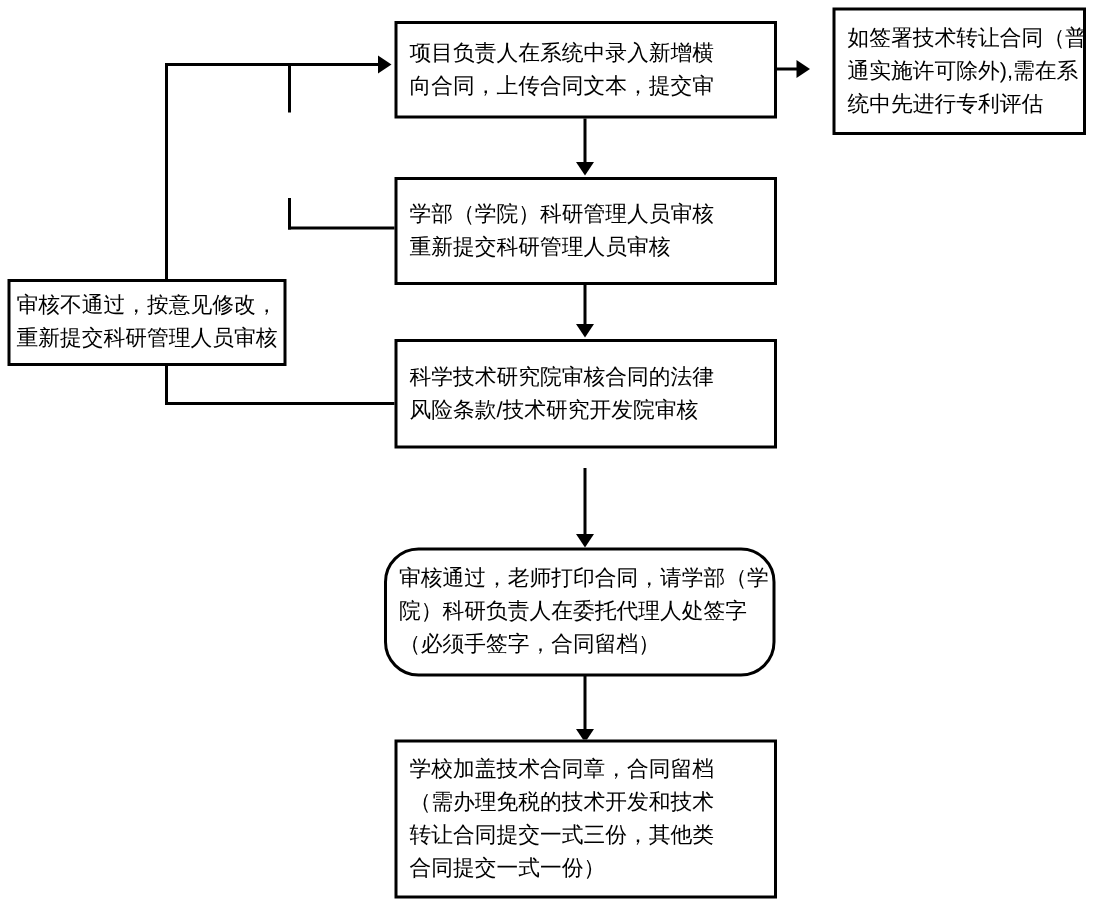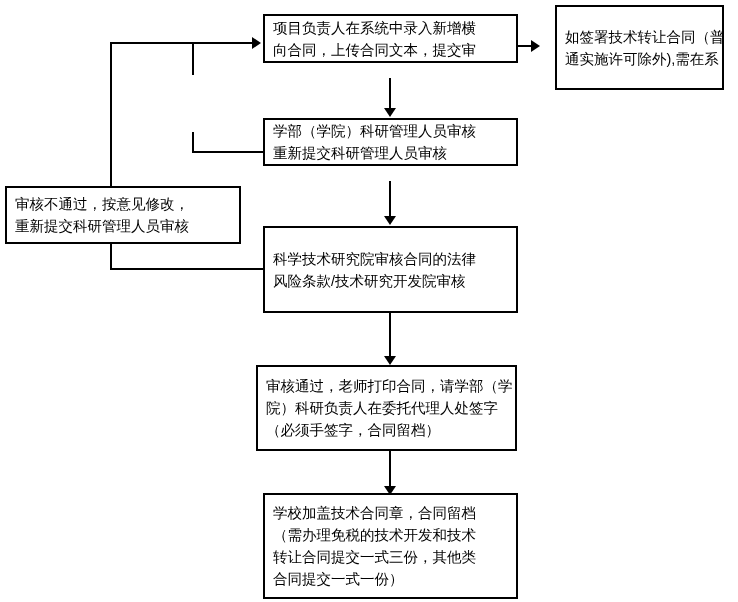--- a/index.html
+++ b/index.html
@@ -89,47 +89,48 @@
 
   <div class="vline" style="left:389px; top:181px; height:38px;"></div>
   <div class="arrow-down" style="left:384px; top:216px;"></div>
 
   <div class="vline" style="left:389px; top:312px; height:48px;"></div>
   <div class="arrow-down" style="left:384px; top:356px;"></div>
 
   <div class="vline" style="left:389px; top:450px; height:40px;"></div>
   <div class="arrow-down" style="left:384px; top:486px;"></div>
 
-  <div class="node center" style="left:263px; top:14px; width:255px; height:49px;">
+  <div class="node center" style="left:263px; top:14px; width:255px; height:65px;">
     <div class="line">项目负责人在系统中录入新增横</div>
     <div class="line">向合同，上传合同文本，提交审</div>
   </div>
 
   <div class="node" style="left:540px; top:5px; width:169px; height:85px;margin-left:15px;">
     <div class="line">如签署技术转让合同（普</div>
     <div class="line">通实施许可除外),需在系</div>
+    <div class="line">统中先进行专利评估</div>
   </div>
 
 
-  <div class="node center" style="left:263px; top:118px; width:255px; height:48px;">
+  <div class="node center" style="left:263px; top:118px; width:255px; height:72px;">
     <div class="line">学部（学院）科研管理人员审核</div>
     <div class="line">重新提交科研管理人员审核</div>
   </div>
 
-  <div class="node" style="left:5px; top:186px; width:236px; height:58px;">
+  <div class="node" style="left:5px; top:186px; width:186px; height:58px;align-items:center;">
     <div class="line">审核不通过，按意见修改，</div>
     <div class="line">重新提交科研管理人员审核</div>
   </div>
 
-  <div class="node center" style="left:263px; top:226px; width:255px; height:87px;">
+  <div class="node center" style="left:263px; top:226px; width:255px; height:73px;">
     <div class="line">科学技术研究院审核合同的法律</div>
     <div class="line">风险条款/技术研究开发院审核</div>
   </div>
 
-  <div class="node center" style="left:256px; top:365px; width:261px; height:86px;">
+  <div class="node center" style="left:256px; top:365px; width:261px; height:86px;border-radius:23px;">
     <div class="line">审核通过，老师打印合同，请学部（学</div>
     <div class="line">院）科研负责人在委托代理人处签字</div>
     <div class="line">（必须手签字，合同留档）</div>
   </div>
 
   <div class="node center" style="left:263px; top:493px; width:255px; height:106px;">
     <div class="line">学校加盖技术合同章，合同留档</div>
     <div class="line">（需办理免税的技术开发和技术</div>
     <div class="line">转让合同提交一式三份，其他类</div>
     <div class="line">合同提交一式一份）</div>

